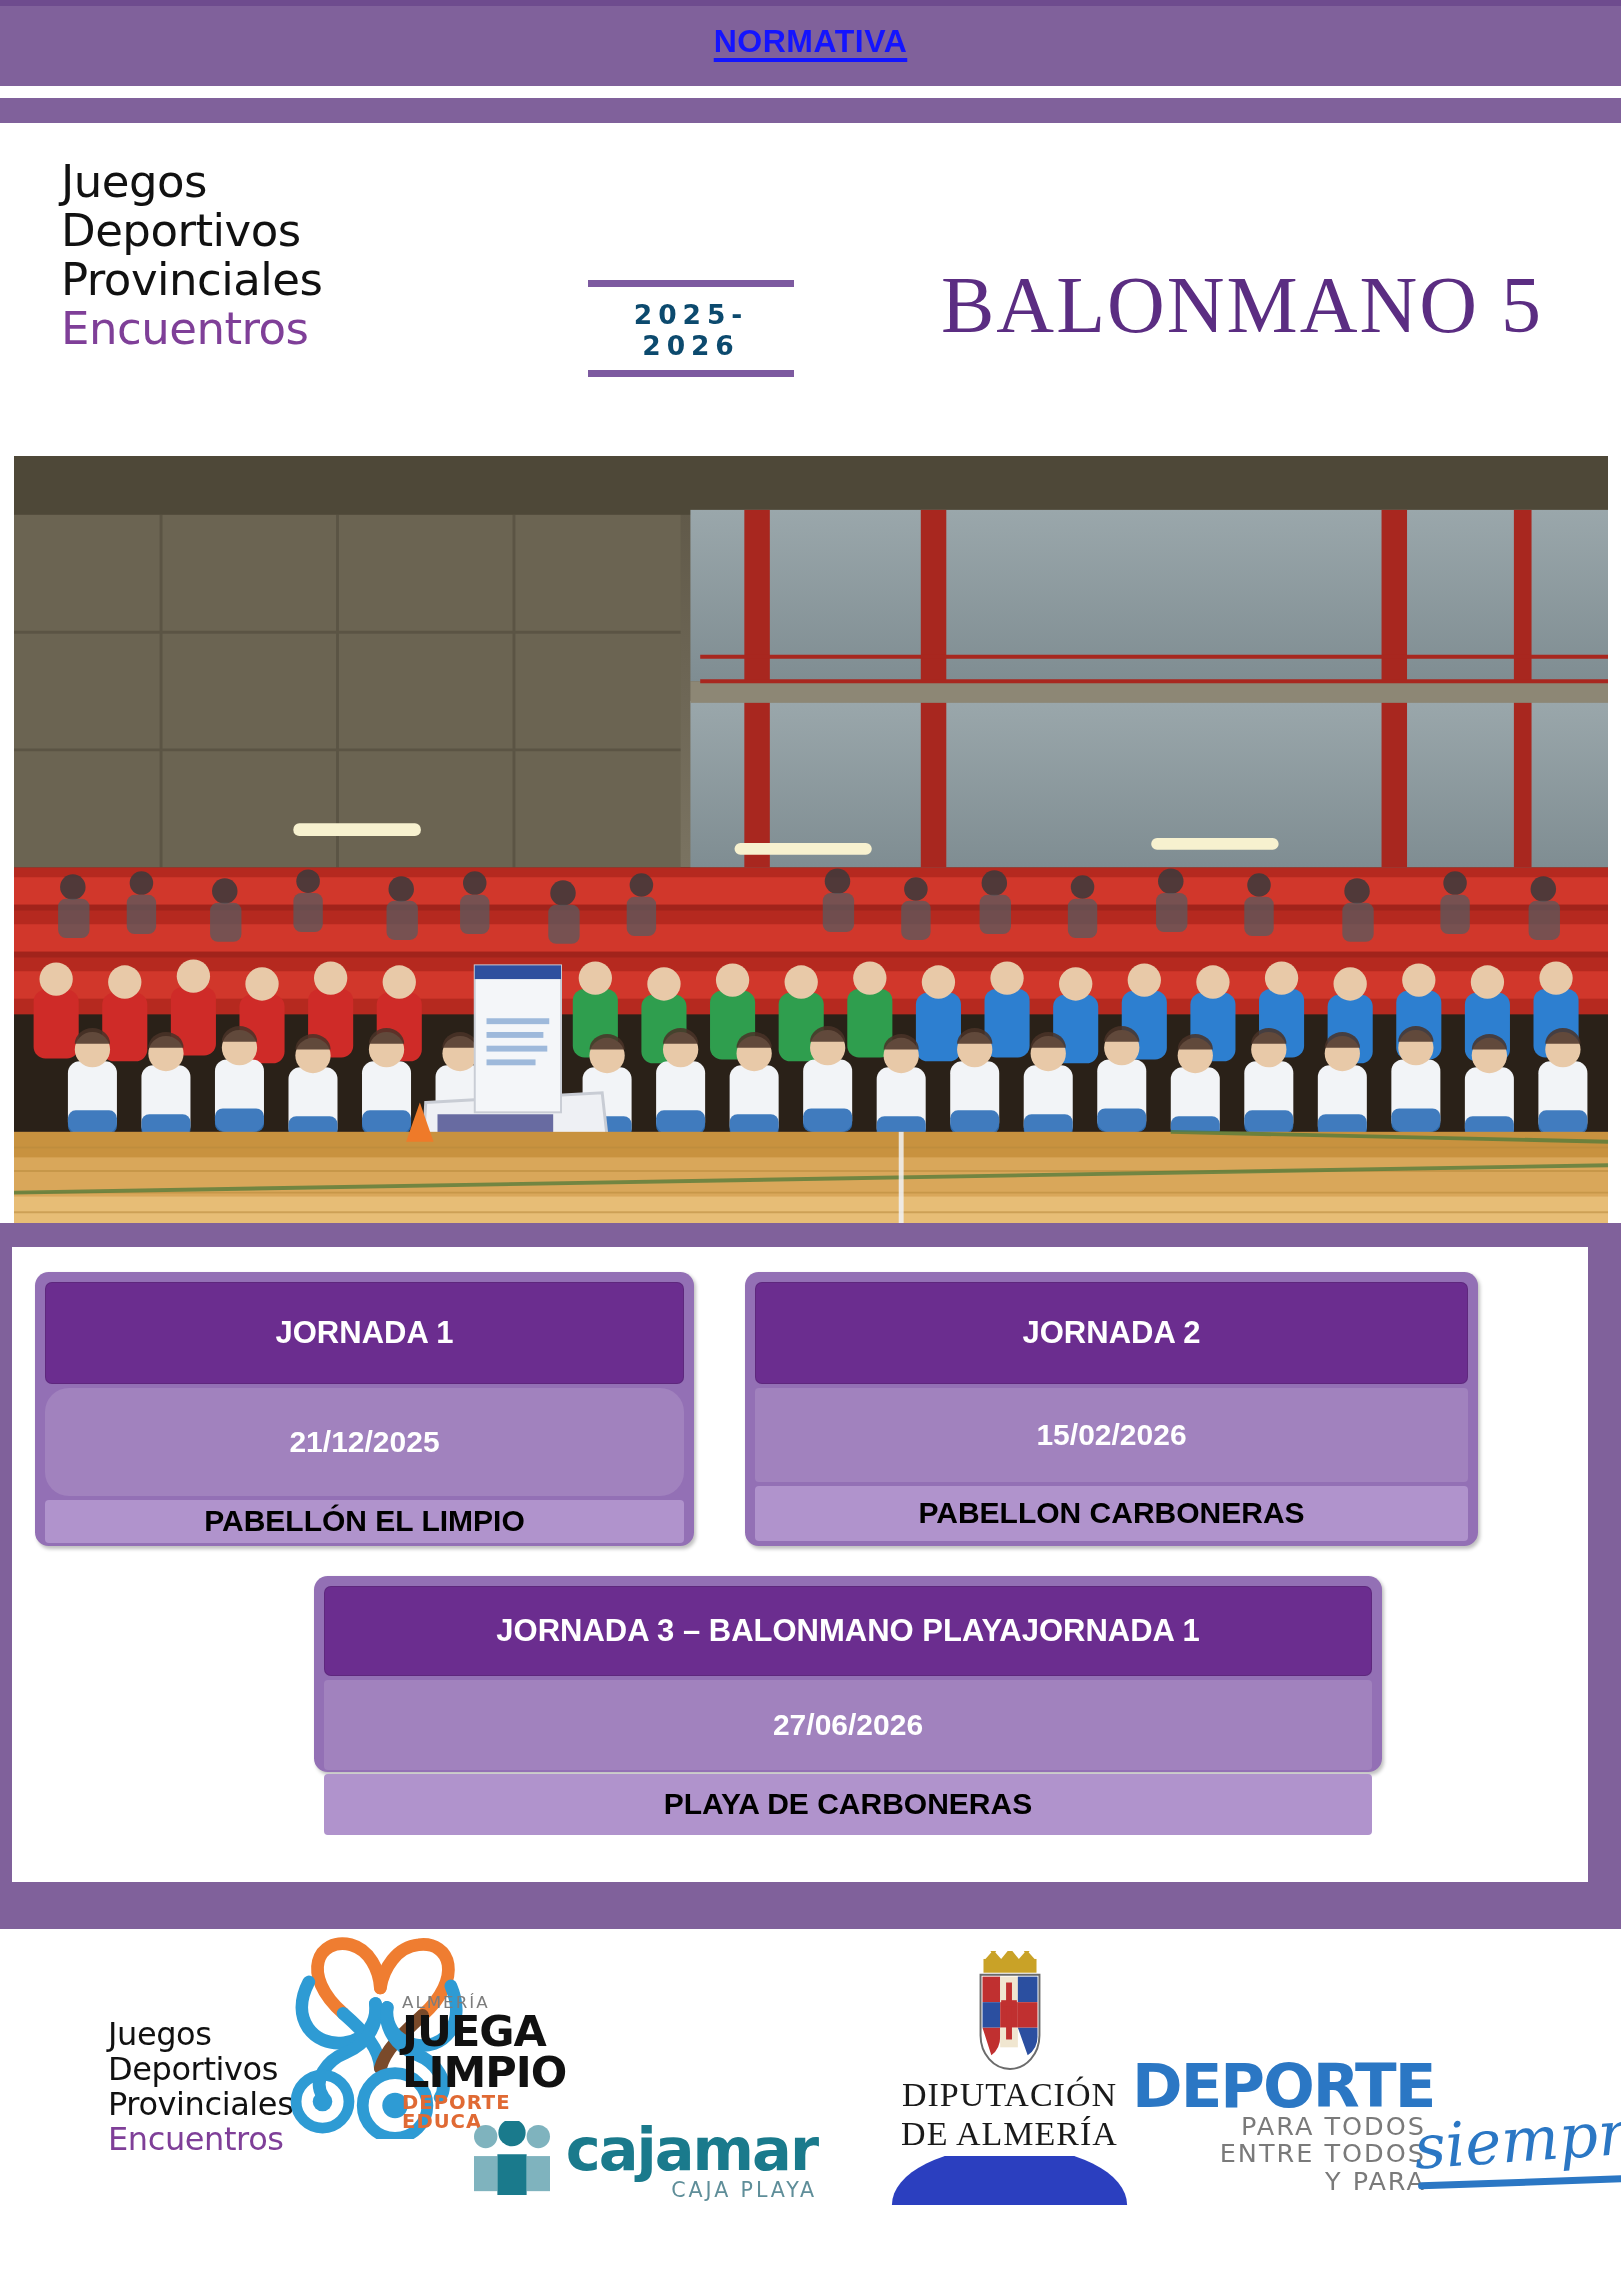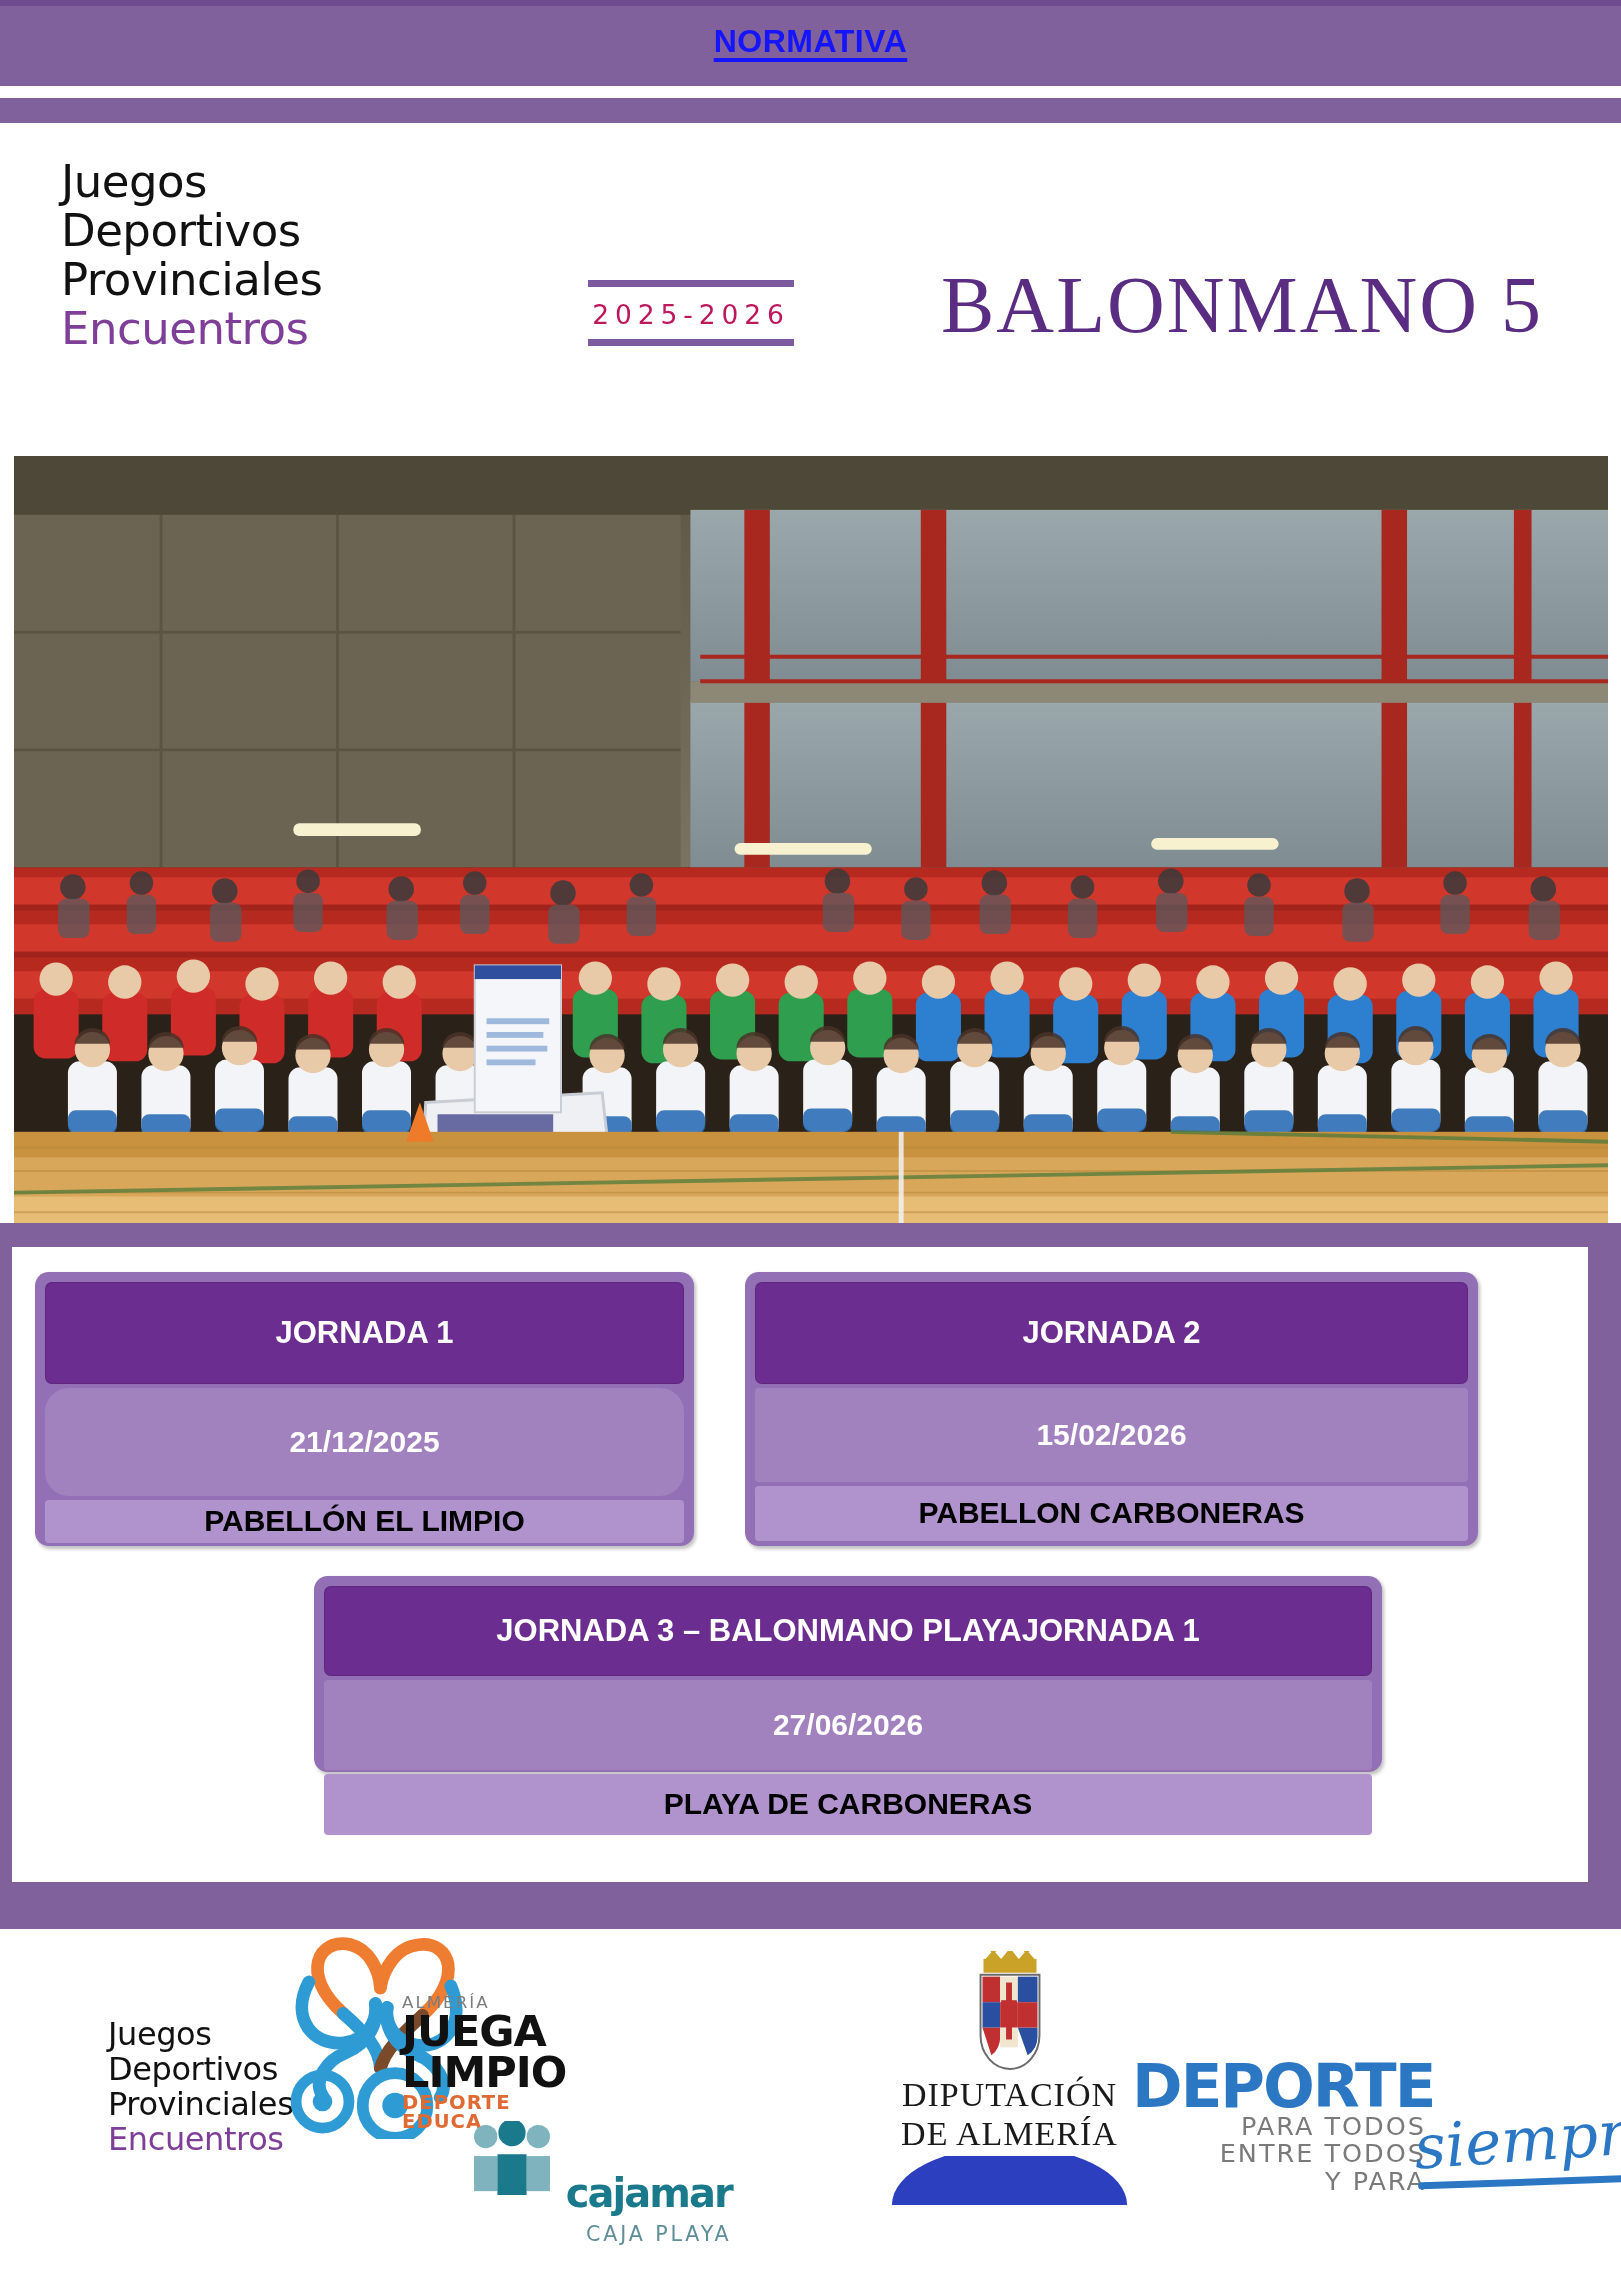--- a/index.html
+++ b/index.html
@@ -24,21 +24,21 @@
   .brandlogo{position:absolute;left:61px;top:34px;width:412px;}
   .brandlogo .ln{
     font-family:"DejaVu Sans",sans-serif;
     font-size:45px;line-height:49px;font-weight:400;color:#111;letter-spacing:-0.5px;
   }
   .brandlogo .ln.accent{color:#7F3F98;}
 
   .seasonbox{position:absolute;left:588px;top:157px;width:206px;}
   .seasonbox .rule{height:6.9px;background:#7D5AA0;width:100%;}
   .seasonbox .yr{
-    font-size:26.5px;font-weight:normal;color:#be185d;letter-spacing:5.9px;
+    font-size:26.5px;font-weight:bold;color:#0c4a6e;letter-spacing:5.9px;
     text-align:center;padding:11.8px 0 9.8px 0;font-family:"DejaVu Sans",sans-serif;
   }
   .sporttitle{
     position:absolute;left:941px;top:137px;
     font-family:"Liberation Serif","DejaVu Serif",serif;
     font-size:80px;color:#5B2D82;letter-spacing:2px;white-space:nowrap;
   }
 
   
   .photo{position:absolute;left:13.7px;top:456px;width:1594px;height:767px;overflow:hidden;background:#2a2118;}
@@ -89,21 +89,21 @@
   .fbrand .ln{font-family:"DejaVu Sans",sans-serif;font-size:32px;line-height:35px;color:#111;letter-spacing:-0.4px;}
   .fbrand .ln.accent{color:#7F3F98;}
 
   .jl{position:absolute;left:250px;top:-5.9px;width:294px;height:216px;}
   .jl-txt{position:absolute;left:152px;top:71px;line-height:1;}
   .jl-almeria{font-size:16.7px;color:#7d7d7d;letter-spacing:2px;font-family:"DejaVu Sans",sans-serif;}
   .jl-big{font-size:43px;font-weight:bold;color:#111;letter-spacing:-1px;line-height:41px;font-family:"DejaVu Sans",sans-serif;}
   .jl-sm{font-size:19.6px;font-weight:bold;color:#E06A34;letter-spacing:1px;line-height:19.6px;font-family:"DejaVu Sans",sans-serif;}
 
   .cajamar{position:absolute;left:470px;top:192px;display:flex;align-items:flex-start;}
-  .cajamar .word{font-size:40px;font-weight:bold;color:#1A7A8C;letter-spacing:-2px;line-height:57px;font-family:"DejaVu Sans",sans-serif;margin-top:44px;}
+  .cajamar .word{font-size:59px;font-weight:bold;color:#1A7A8C;letter-spacing:-2px;line-height:57px;font-family:"DejaVu Sans",sans-serif;}
   .cajamar .sub{font-size:20.6px;color:#5f8e99;letter-spacing:2.9px;text-align:right;font-family:"DejaVu Sans",sans-serif;}
 
   .dip{position:absolute;left:887px;top:21.6px;width:245px;text-align:center;}
   .dip .t{font-family:"Liberation Serif","DejaVu Serif",serif;font-size:34px;color:#1a1a1a;line-height:39px;letter-spacing:1px;}
 
   .dep{position:absolute;left:1132px;top:129px;width:412px;}
   .dep .big{font-size:61px;font-weight:bold;color:#2B77C4;letter-spacing:-2px;line-height:55px;font-family:"DejaVu Sans",sans-serif;}
   .dep .lines{font-size:25.5px;color:#7a7a7a;line-height:27.4px;letter-spacing:2px;text-align:right;width:294px;font-family:"DejaVu Sans",sans-serif;}
   .dep .siempre{position:absolute;left:282px;top:45px;font-family:"DejaVu Serif",serif;font-style:italic;
                 font-size:61px;color:#2B77C4;transform:rotate(-4deg);}

